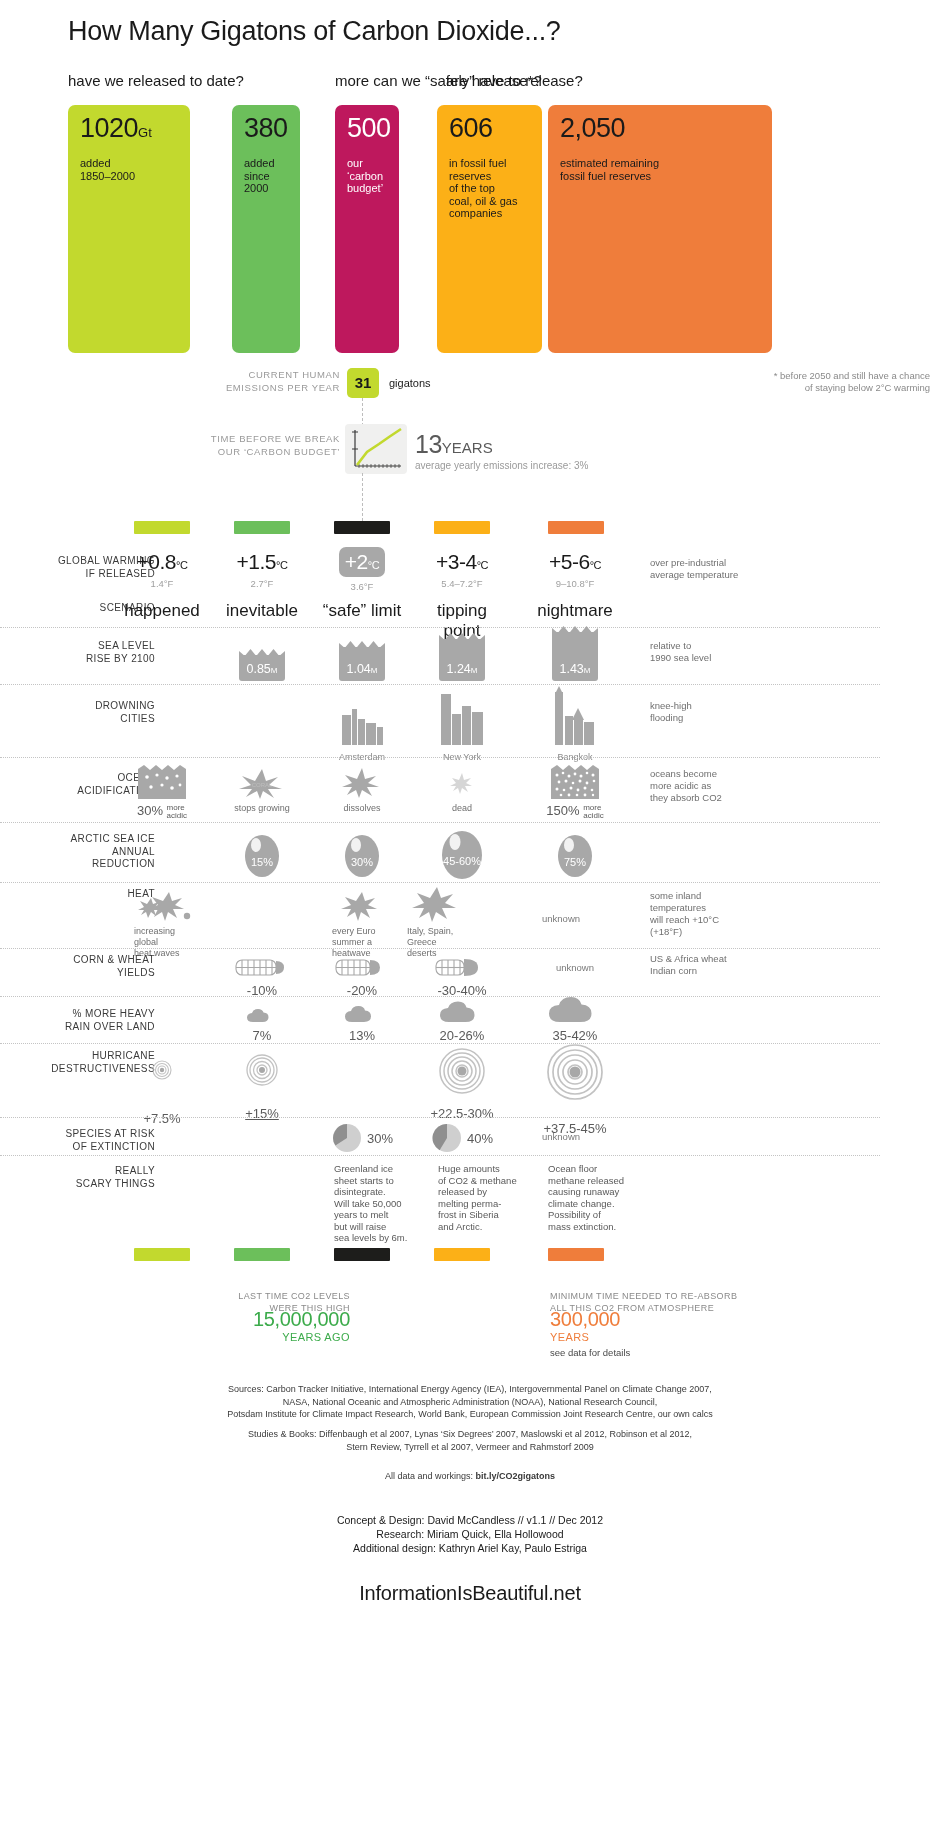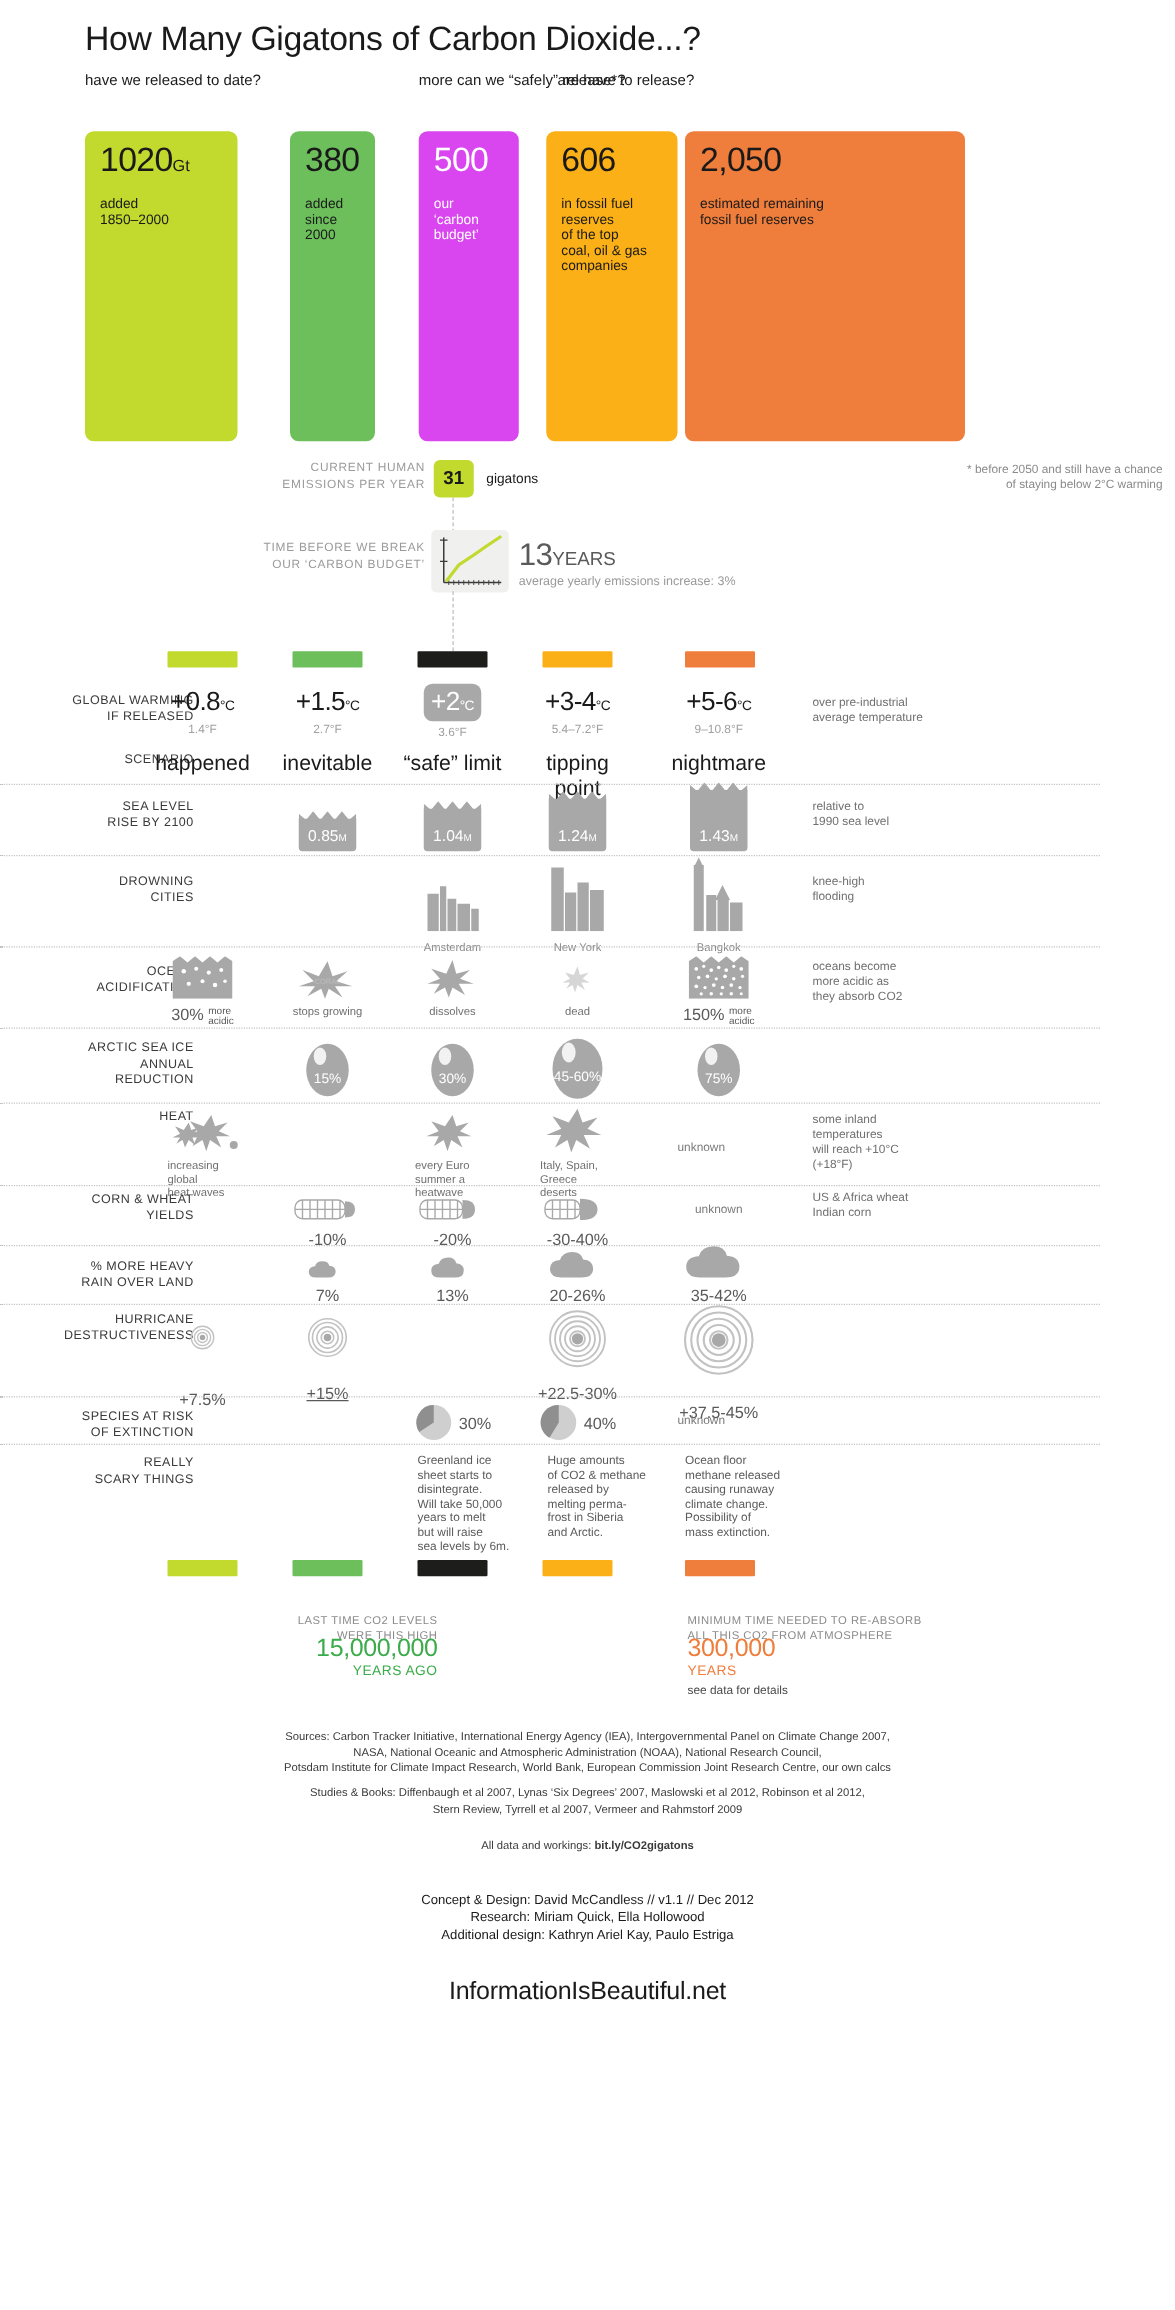--- a/index.html
+++ b/index.html
@@ -10,36 +10,36 @@
     color: #1a1a1a;
     position: relative;
     overflow: hidden;
   }
   
   .title {
     position: absolute; left: 68px; top: 16px;
     font-size: 27px; font-weight: 400; letter-spacing: -0.3px;
     color: #1a1a1a;
   }
-  .q { position: absolute; font-size: 12px; line-height: 15px; color: #1a1a1a; }
+  .q { position: absolute; font-size: 15px; line-height: 15px; color: #1a1a1a; margin-top: 16px; }
   .q1 { left: 68px;  top: 57px; }
   .q2 { left: 335px; top: 57px; }
   .q3 { left: 446px; top: 57px; }
 
   
   .bar { position: absolute; border-radius: 7px; }
   .bar .num { position: absolute; left: 12px; top: 8px; font-size: 27px; font-weight: 400; letter-spacing: -0.5px; white-space: nowrap; }
   .bar .num .unit { font-size: 13px; letter-spacing: 0; }
   .bar .cap { position: absolute; left: 12px; font-size: 11px; line-height: 12.5px; white-space: pre-line; }
 
   .bar1 { left: 68px;  top: 105px; width: 122px; height: 248px; background: #c2d92e; }
   .bar1 .cap { top: 52px; }
   .bar2 { left: 232px; top: 105px; width: 68px;  height: 248px; background: #6cbf5b; }
   .bar2 .cap { top: 52px; }
-  .bar3 { left: 335px; top: 105px; width: 80px;  height: 248px; background: #d946ef; }
+  .bar3 { left: 335px; top: 105px; width: 64px;  height: 248px; background: #be185d; }
   .bar3 .num, .bar3 .cap { color: #ffffff; }
   .bar3 .cap { top: 52px; }
   .bar4 { left: 437px; top: 105px; width: 105px; height: 248px; background: #fcb017; }
   .bar4 .cap { top: 52px; }
   .bar5 { left: 548px; top: 105px; width: 224px; height: 248px; background: #ef7d3b; }
   .bar5 .cap { top: 52px; }
   .plus { position: absolute; left: 529px; top: 120px; font-size: 17px; color: #1a1a1a; }
 
   
   .footnote {
@@ -454,21 +454,21 @@
 heat waves</div>
 </div>
 <div class="cell" style="left:320px; top:890px; width:84px;">
   <svg width="44" height="32" viewBox="0 0 44 32">
     <path class="icongrey" d="M22 2 L25 11 L35 8 L28 15 L37 19 L26 19 L30 28 L21 22 L18 31 L15 22 L7 27 L11 19 L1 19 L11 15 L5 7 L16 11 Z"></path>
   </svg>
   <div class="smalllab" style="white-space:pre-line; text-align:left; padding-left:12px;">every Euro
 summer a
 heatwave</div>
 </div>
-<div class="cell" style="left:420px; top:886px; width:84px;">
+<div class="cell" style="left:395px; top:886px; width:84px;">
   <svg width="52" height="36" viewBox="0 0 52 36">
     <path class="icongrey" d="M26 1 L30 12 L42 8 L34 17 L45 22 L31 22 L36 33 L25 26 L21 36 L18 26 L8 32 L13 22 L1 22 L13 17 L6 7 L19 12 Z"></path>
   </svg>
   <div class="smalllab" style="white-space:pre-line; text-align:left; padding-left:12px;">Italy, Spain,
 Greece
 deserts</div>
 </div>
 <div class="cell unk" style="left:530px; top:913px; width:90px; text-align:left; padding-left:12px;">unknown</div>
 
 <div class="divider" style="top:948px;"></div>

